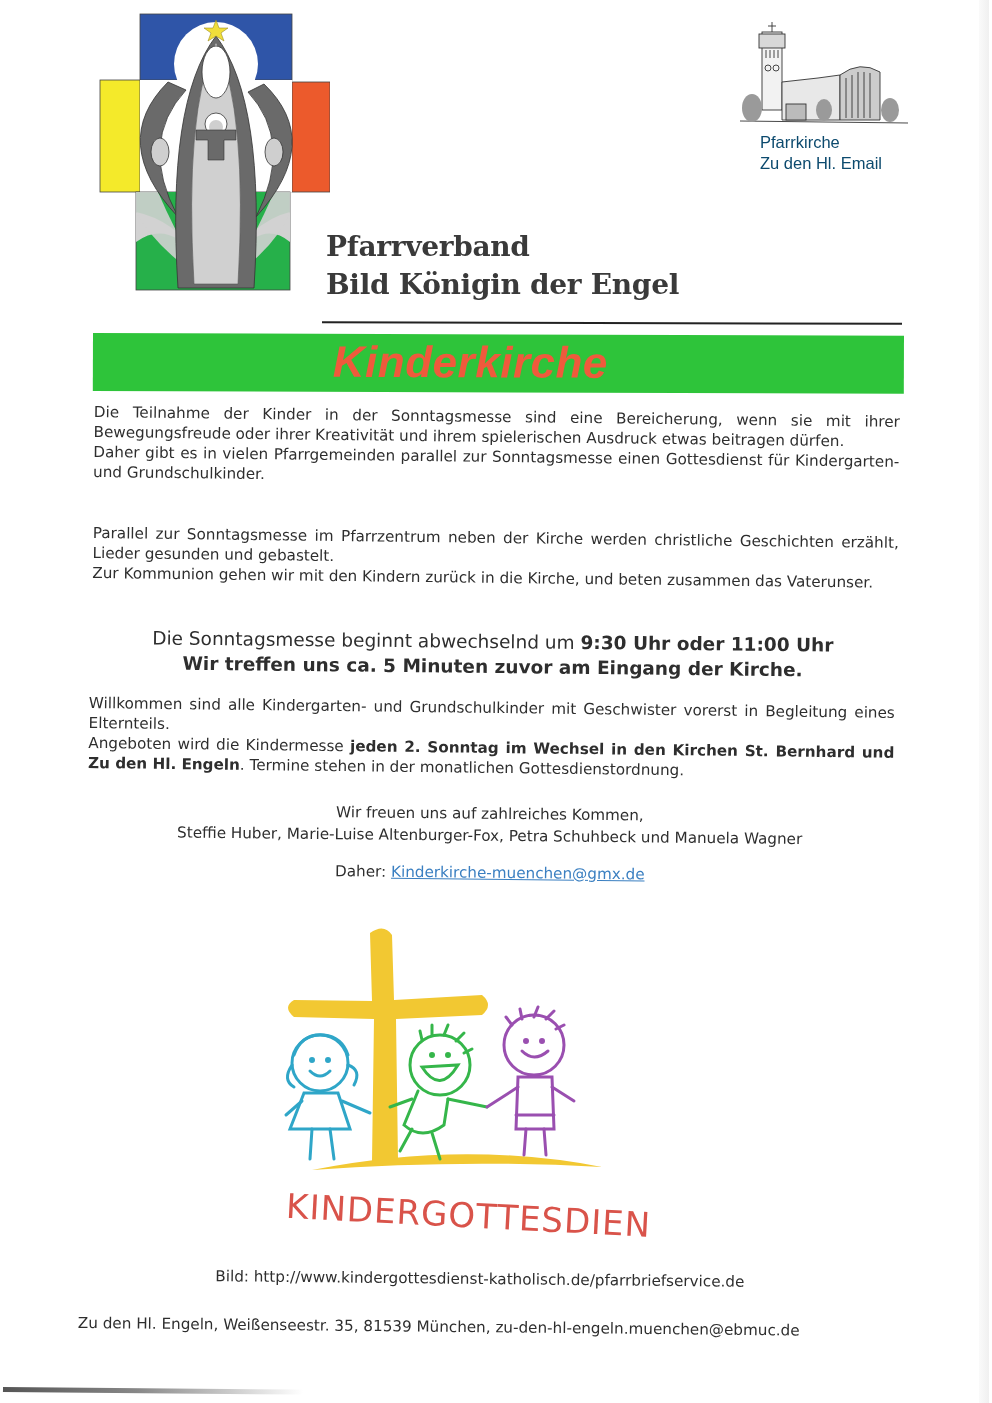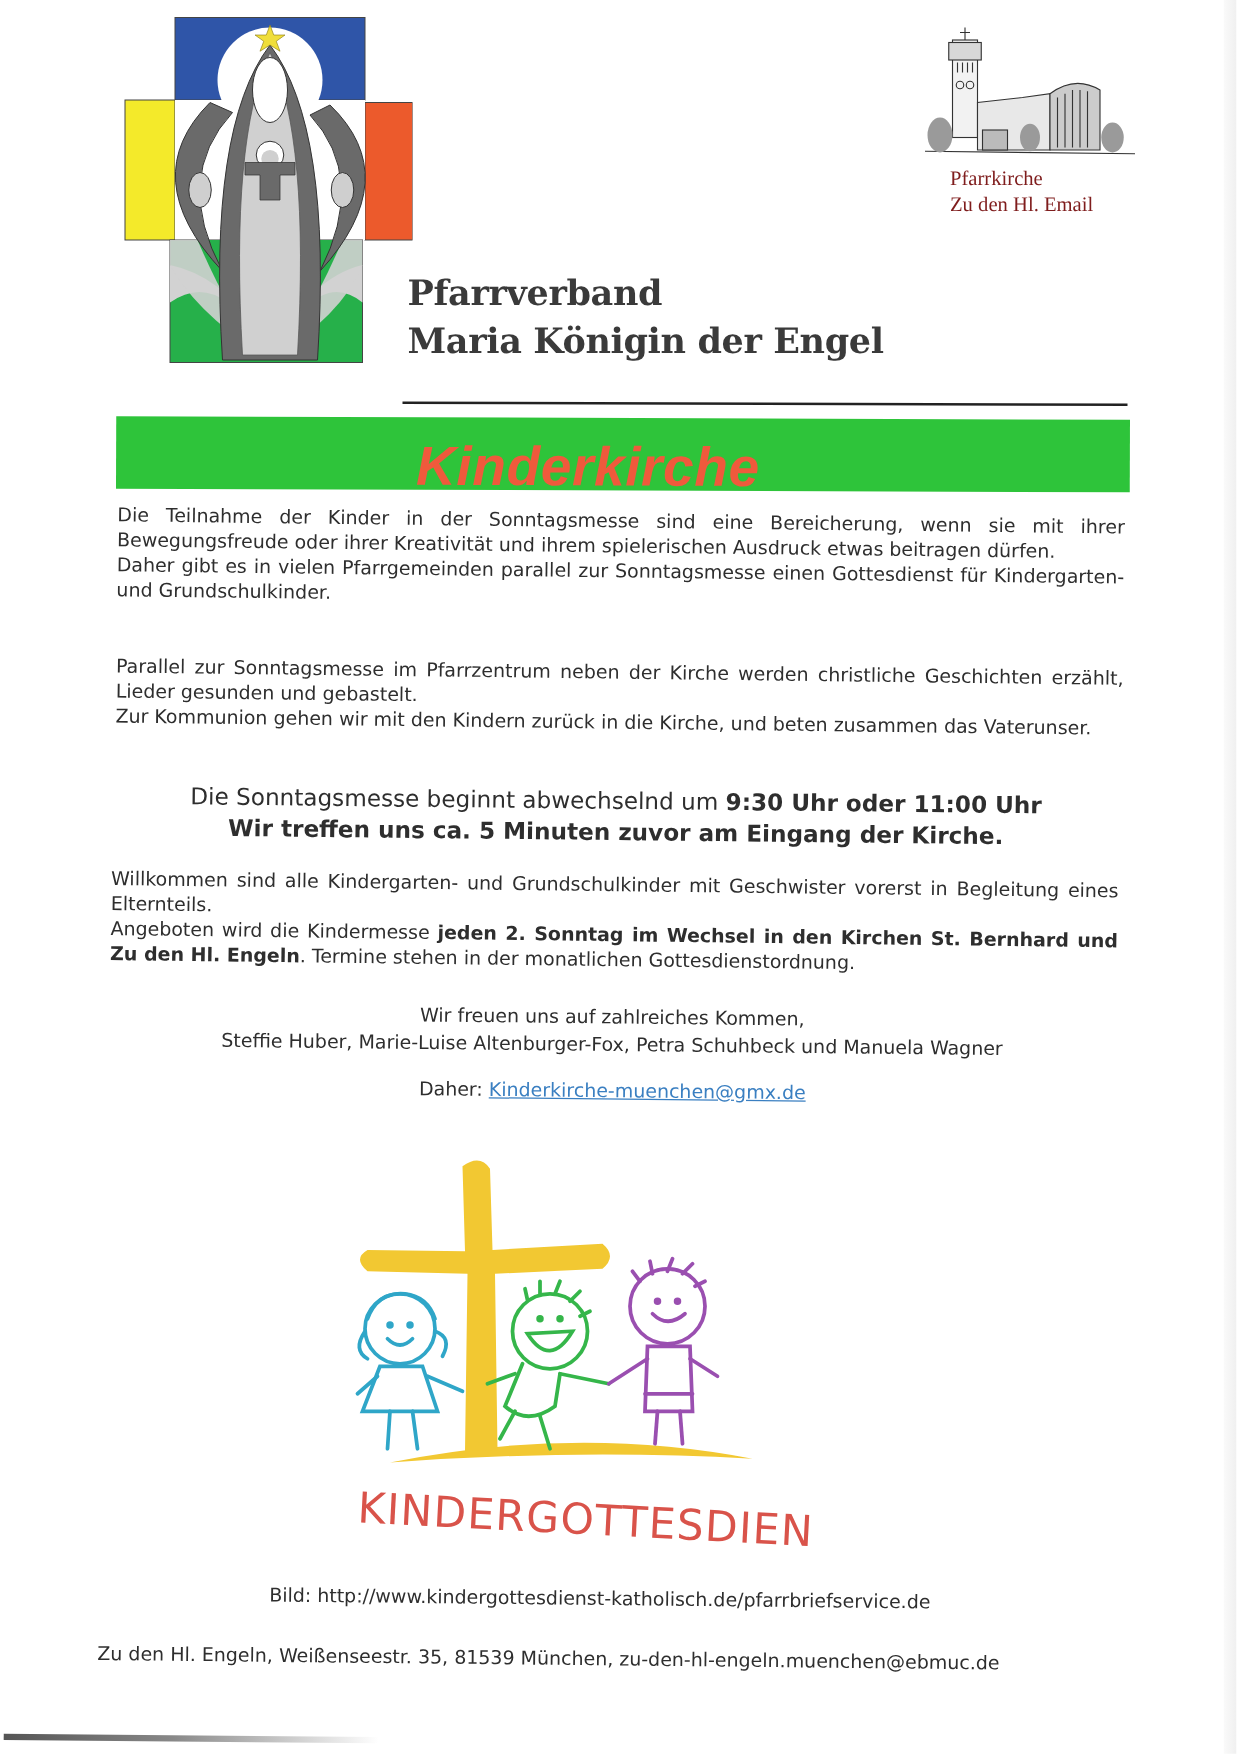--- a/index.html
+++ b/index.html
@@ -17,48 +17,48 @@
     }
     .abs { position: absolute; }
 
     
     #parish-logo { left: 98px; top: 12px; width: 232px; height: 280px; }
 
     
     #church-drawing { left: 740px; top: 20px; width: 168px; height: 110px; }
     .church-caption {
       left: 760px; top: 132px;
-      font-family: Liberation Serif, serif;
-      font-size: 16.5px; line-height: 21px; color: #7f1d1d;
+      font-family: Liberation Sans, sans-serif;
+      font-size: 16.5px; line-height: 21px; color: #0c4a6e;
     }
 
     
     .org-title {
-      left: 326px; top: 216px;
+      left: 326px; top: 228px;
       font-family: "DejaVu Serif", serif;
       font-weight: bold;
       font-size: 28px; line-height: 38px;
       color: #3a3a3a;
       letter-spacing: -0.3px;
     }
     .title-rule {
       left: 322px; top: 322px; width: 580px; height: 2px;
       background: #222;
       transform: rotate(0.15deg);
     }
 
     
     .banner {
       left: 93px; top: 333px; width: 811px; height: 58px;
       background: #2ec43a;
       transform: rotate(0.2deg);
       transform-origin: left top;
     }
     .banner-title {
-      position: absolute; left: 240px; top: 14px;
+      position: absolute; left: 240px; top: 2px;
       font-family: "Liberation Sans", sans-serif;
       font-weight: bold; font-style: italic;
       font-size: 44px; line-height: 52px;
       color: #ef5a3c;
       letter-spacing: 0.5px;
     }
 
     
     .para {
       font-family: "DejaVu Sans", sans-serif;
@@ -207,21 +207,21 @@
   <ellipse cx="150" cy="90" rx="9" ry="12" fill="#9a9a9a"></ellipse>
 </svg>
 
 <div class="abs church-caption">
   <div>Pfarrkirche</div>
   <div>Zu den Hl. Email</div>
 </div>
 
 <div class="abs org-title">
   <div>Pfarrverband</div>
-  <div>Maria Königin der Engel</div>
+  <div>Bild Königin der Engel</div>
 </div>
 
 <div class="abs title-rule"></div>
 
 <div class="abs banner">
   <span class="banner-title">Kinderkirche</span>
 </div>
 
 <div id="para1" class="abs para">
   <p>Die Teilnahme der Kinder in der Sonntagsmesse sind eine Bereicherung, wenn sie mit ihrer Bewegungsfreude oder ihrer Kreativität und ihrem spielerischen Ausdruck etwas beitragen dürfen.</p>

